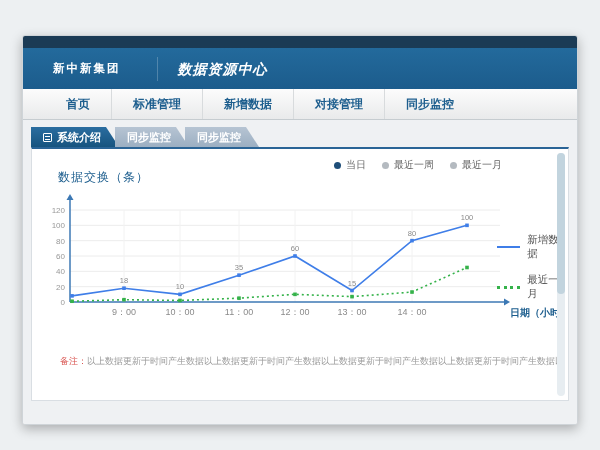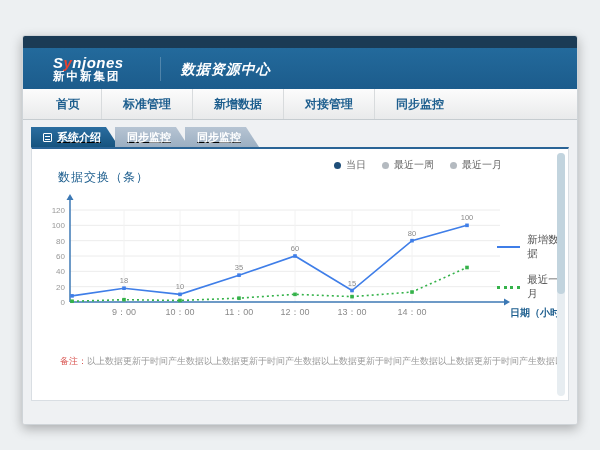--- a/index.html
+++ b/index.html
@@ -14,25 +14,25 @@
   .brand-en { color:#fff; font-weight:bold; font-size:15px; font-style:italic; letter-spacing:.5px; }
   .brand-y { color:#e8412f; }
   .brand-cn { color:#fff; font-weight:bold; font-size:11.5px; letter-spacing:2px; }
   .app-title { color:#fff; font-size:14px; font-weight:bold; margin-left:36px; padding-left:20px; letter-spacing:1px;
                border-left:1px solid rgba(255,255,255,.22); height:24px; line-height:24px;font-style:italic; }
   .user-pill { margin-left:auto; margin-right:14px; display:flex; align-items:center; border:1px solid rgba(255,255,255,.55);
                border-radius:11px; background:rgba(0,0,0,.10); height:19px; overflow:hidden; }
   .user-btn { display:flex; align-items:center; gap:4px; border:none; background:transparent; color:#fff;
               font-size:10px; padding:0 10px; height:100%; cursor:pointer; font-family:inherit; }
   .user-btn + .user-btn { border-left:1px solid rgba(255,255,255,.35); }
-  .nav { height:31px; background:linear-gradient(#fcfcfc,#e9eaeb); border-bottom:1px solid #c6ccd0; display:flex; align-items:stretch; padding-left:12px; }
+  .nav { height:31px; background:linear-gradient(#fcfcfc,#e9eaeb); border-bottom:1px solid #c6ccd0; display:flex; align-items:stretch; padding-left:22px; }
   .nav-item { display:flex; align-items:center; padding:0 21px; font-size:12px; font-weight:bold; color:#1d5e8e; cursor:pointer; }
   .nav-item + .nav-item { border-left:1px solid #d8dbdd; }
   .content { position:relative; height:306px; background:#eff1f3; }
-  .tabbar { position:absolute; left:8px; top:7px; display:flex; z-index:2;text-decoration:underline; }
+  .tabbar { position:absolute; left:8px; top:7px; display:flex; z-index:2; }
   .tab { height:20px; line-height:20px; color:#fff; font-size:11px; font-weight:bold; padding:0 18px 0 12px;
          clip-path:polygon(0 0, calc(100% - 13px) 0, 100% 100%, 0 100%); cursor:pointer; display:flex; align-items:center; gap:5px; }
   .tab.active { background:linear-gradient(#2a6da0,#17547f); }
   .tab.inactive { background:linear-gradient(#b6c4d3,#9cafc2); margin-left:-4px; }
   .tab-icon { width:9px; height:9px; border:1px solid #fff; border-radius:1px; position:relative; display:inline-block; }
   .tab-icon::before { content:""; position:absolute; left:1px; right:1px; top:2px; height:1px; background:#fff; box-shadow:0 3px 0 #fff; }
   .panel { position:absolute; left:8px; right:8px; top:27px; height:254px; background:#fff;
            border:1px solid #d9dee3; border-top:2px solid #2a6496;padding-left:43px; }
   .filters { position:absolute; top:9px; right:66px; display:flex; gap:16px; align-items:center; }
   .filter { display:flex; align-items:center; gap:5px; font-size:10px; color:#666; cursor:pointer; }
@@ -53,21 +53,20 @@
 </head>
 <body>
 
 <div class="stage">
   <div class="window">
 
     <div class="topstrip"></div>
 
     <div class="header">
       <div class="brand">
-        <div class="brand-en"><span>S</span><span class="brand-y">y</span><span>njones</span></div>
         <div class="brand-cn">新中新集团</div>
       </div>
       <div class="app-title">数据资源中心</div>
     </div>
 
     <div class="nav">
       <div class="nav-item">首页</div>
       <div class="nav-item">标准管理</div>
       <div class="nav-item">新增数据</div>
       <div class="nav-item">对接管理</div>

